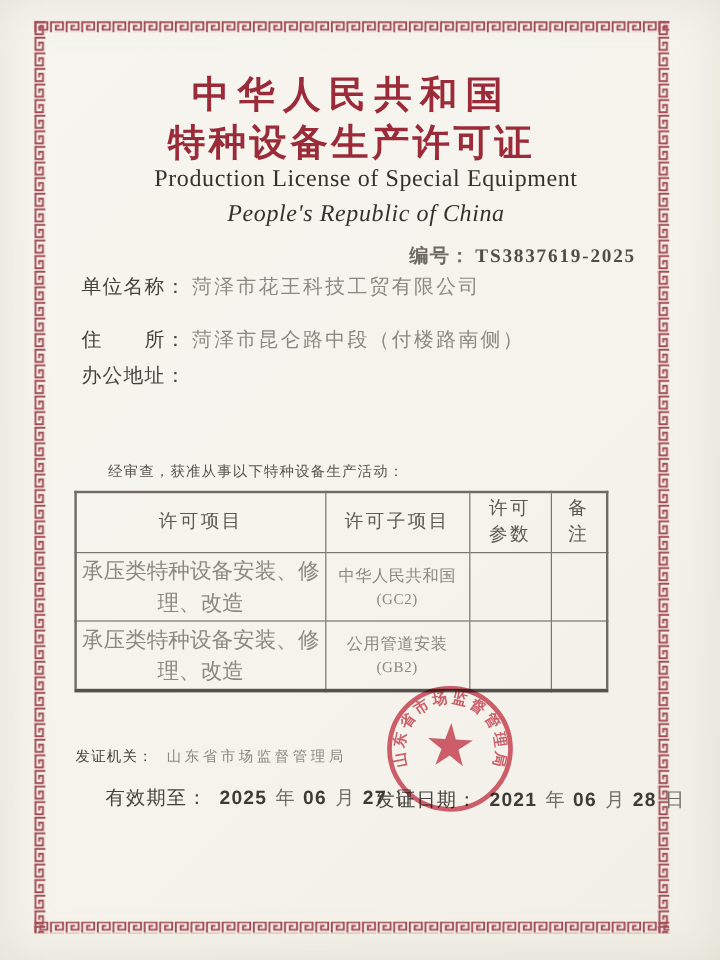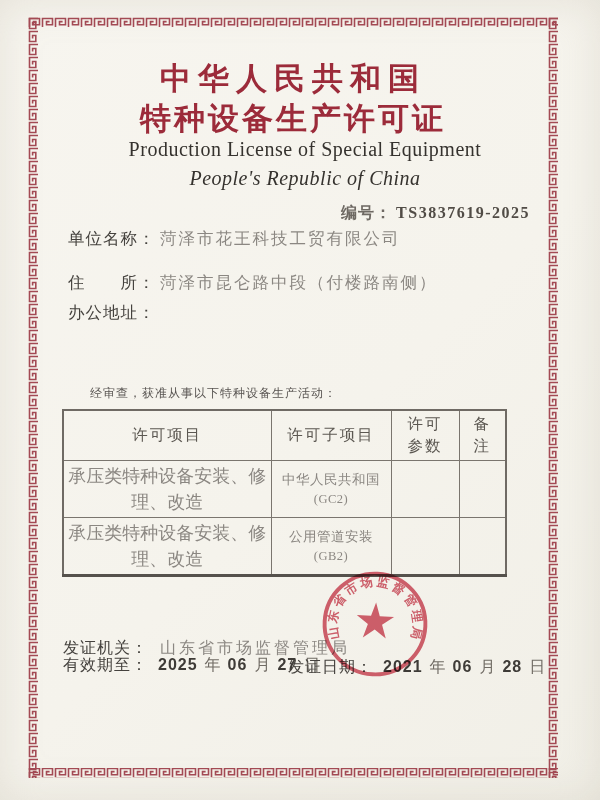--- a/index.html
+++ b/index.html
@@ -66,28 +66,28 @@
   .lic-table th{font-size:15.5px;color:#5c5852;letter-spacing:2px;height:42px;}
   .lic-table td{height:36px;letter-spacing:.5px;}
   .lic-table td.proj{font-size:18px;letter-spacing:0;padding:2px 3px;}
   .col-project{width:208px;}
   .col-sub{width:120px;}
   .col-param{width:68px;}
   .col-remark{width:47px;}
   .sub2{display:block;font-size:12.5px;}
 
   .issuer-line{
-    position:absolute;left:35px;top:621px;font-size:16px;
+    position:absolute;left:35px;top:605px;font-size:12px;
   }
   .issuer-line .flabel{color:#45423e;letter-spacing:1px;margin-right:8px;}
   .issuer-line .fvalue{color:#8b8782;letter-spacing:3px;}
 
   .date-line{position:absolute;left:35px;top:638px;width:480px;font-size:16px;}
   .date-group{white-space:nowrap;}
-  .date-group .flabel{color:#45423e;letter-spacing:1px;margin-right:6px;}
+  .date-group .flabel{color:#45423e;letter-spacing:1px;margin-right:6px;margin-left:25px;}
   .date-group .num{color:#3e3b37;font-family:"Liberation Sans","DejaVu Sans",sans-serif;letter-spacing:1px;font-weight:bold;}
   .date-group .unit{color:#716c65;margin:0 3px;}
   .date-group.issue{position:absolute;left:225px;top:2px;}
 
   .stamp{
     position:absolute;left:319px;top:568px;
     mix-blend-mode:multiply;opacity:.9;
     transform:rotate(3deg);
   }
 </style>

